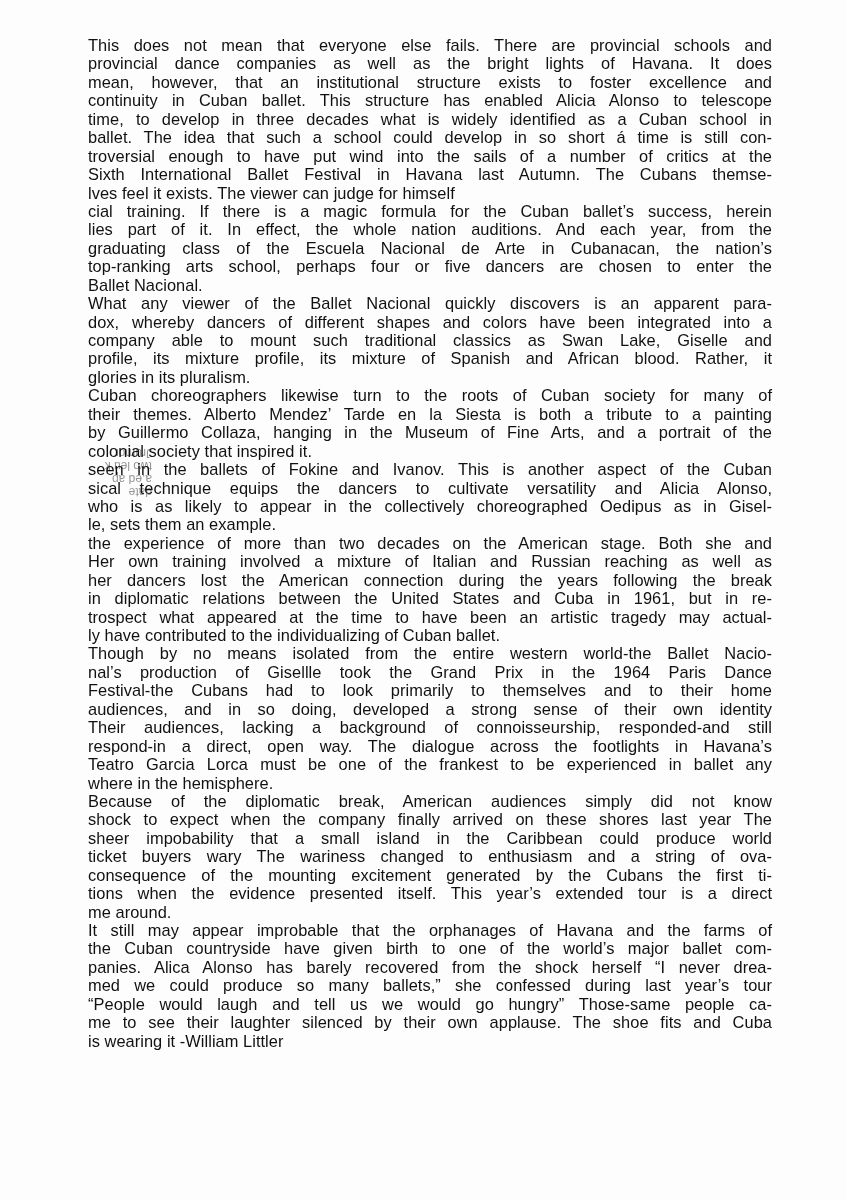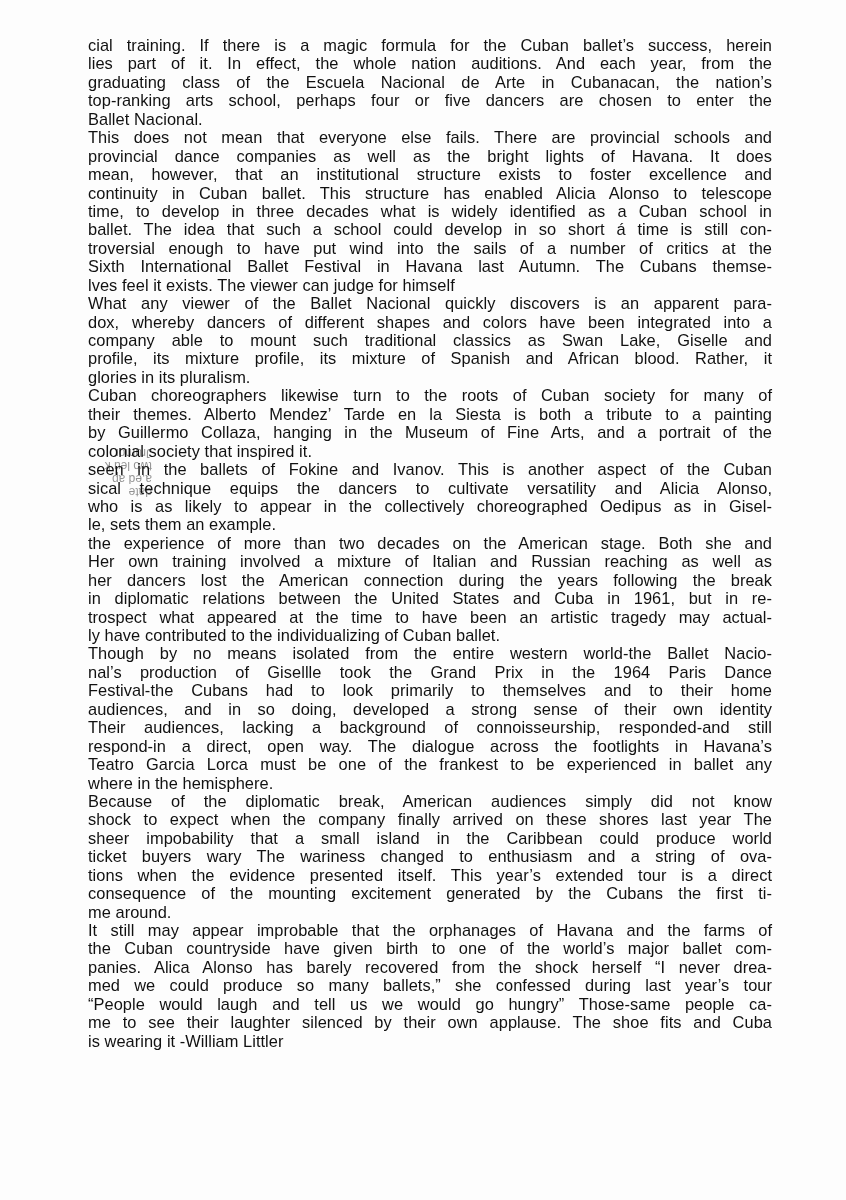--- a/index.html
+++ b/index.html
@@ -53,36 +53,36 @@
 
 <div class="page">
   <div class="bleed">
     <div>date</div>
     <div>a.ed ap</div>
     <div>two leu k</div>
     <div>Jrumor</div>
   </div>
   <div class="text-block" id="text-block">
       <div>
-        <span class="line">cial training. If there is a magic formula for the Cuban ballet’s success, herein</span>
-        <span class="line">lies part of it. In effect, the whole nation auditions. And each year, from the</span>
-        <span class="line">graduating class of the Escuela Nacional de Arte in Cubanacan, the nation’s</span>
-        <span class="line">top-ranking arts school, perhaps four or five dancers are chosen to enter the</span>
-        <span class="line last">Ballet Nacional.</span>
-      </div>
-      <div>
         <span class="line">This does not mean that everyone else fails. There are provincial schools and</span>
         <span class="line">provincial dance companies as well as the bright lights of Havana. It does</span>
         <span class="line">mean, however, that an institutional structure exists to foster excellence and</span>
         <span class="line">continuity in Cuban ballet. This structure has enabled Alicia Alonso to telescope</span>
         <span class="line">time, to develop in three decades what is widely identified as a Cuban school in</span>
         <span class="line">ballet. The idea that such a school could develop in so short á time is still con-</span>
         <span class="line">troversial enough to have put wind into the sails of a number of critics at the</span>
         <span class="line">Sixth International Ballet Festival in Havana last Autumn. The Cubans themse-</span>
         <span class="line last">lves feel it exists. The viewer can judge for himself</span>
+      </div>
+      <div>
+        <span class="line">cial training. If there is a magic formula for the Cuban ballet’s success, herein</span>
+        <span class="line">lies part of it. In effect, the whole nation auditions. And each year, from the</span>
+        <span class="line">graduating class of the Escuela Nacional de Arte in Cubanacan, the nation’s</span>
+        <span class="line">top-ranking arts school, perhaps four or five dancers are chosen to enter the</span>
+        <span class="line last">Ballet Nacional.</span>
       </div>
       <div>
         <span class="line">What any viewer of the Ballet Nacional quickly discovers is an apparent para-</span>
         <span class="line">dox, whereby dancers of different shapes and colors have been integrated into a</span>
         <span class="line">company able to mount such traditional classics as Swan Lake, Giselle and</span>
         <span class="line">profile, its mixture profile, its mixture of Spanish and African blood. Rather, it</span>
         <span class="line last">glories in its pluralism.</span>
       </div>
       <div>
         <span class="line">Cuban choreographers likewise turn to the roots of Cuban society for many of</span>
@@ -112,22 +112,22 @@
         <span class="line">Their audiences, lacking a background of connoisseurship, responded-and still</span>
         <span class="line">respond-in a direct, open way. The dialogue across the footlights in Havana’s</span>
         <span class="line">Teatro Garcia Lorca must be one of the frankest to be experienced in ballet any</span>
         <span class="line last">where in the hemisphere.</span>
       </div>
       <div>
         <span class="line">Because of the diplomatic break, American audiences simply did not know</span>
         <span class="line">shock to expect when the company finally arrived on these shores last year  The</span>
         <span class="line">sheer impobability that a small island in the Caribbean could produce world</span>
         <span class="line">ticket buyers wary  The wariness changed to enthusiasm and a string of ova-</span>
+        <span class="line">consequence of the mounting excitement generated by the Cubans the first ti-</span>
         <span class="line">tions when the evidence presented itself. This year’s extended tour is a direct</span>
-        <span class="line">consequence of the mounting excitement generated by the Cubans the first ti-</span>
         <span class="line last">me around.</span>
       </div>
       <div>
         <span class="line">It still may appear improbable that the orphanages of Havana and the farms of</span>
         <span class="line">the Cuban countryside have given birth to one of the world’s major ballet com-</span>
         <span class="line">panies. Alica Alonso has barely recovered from the shock herself  “I never drea-</span>
         <span class="line">med we could produce so many ballets,” she confessed during last year’s tour</span>
         <span class="line">“People would laugh and tell us we would go hungry”  Those-same people ca-</span>
         <span class="line">me to see their laughter silenced by their own applause. The shoe fits and Cuba</span>
         <span class="line last">is wearing it -William Littler</span>

